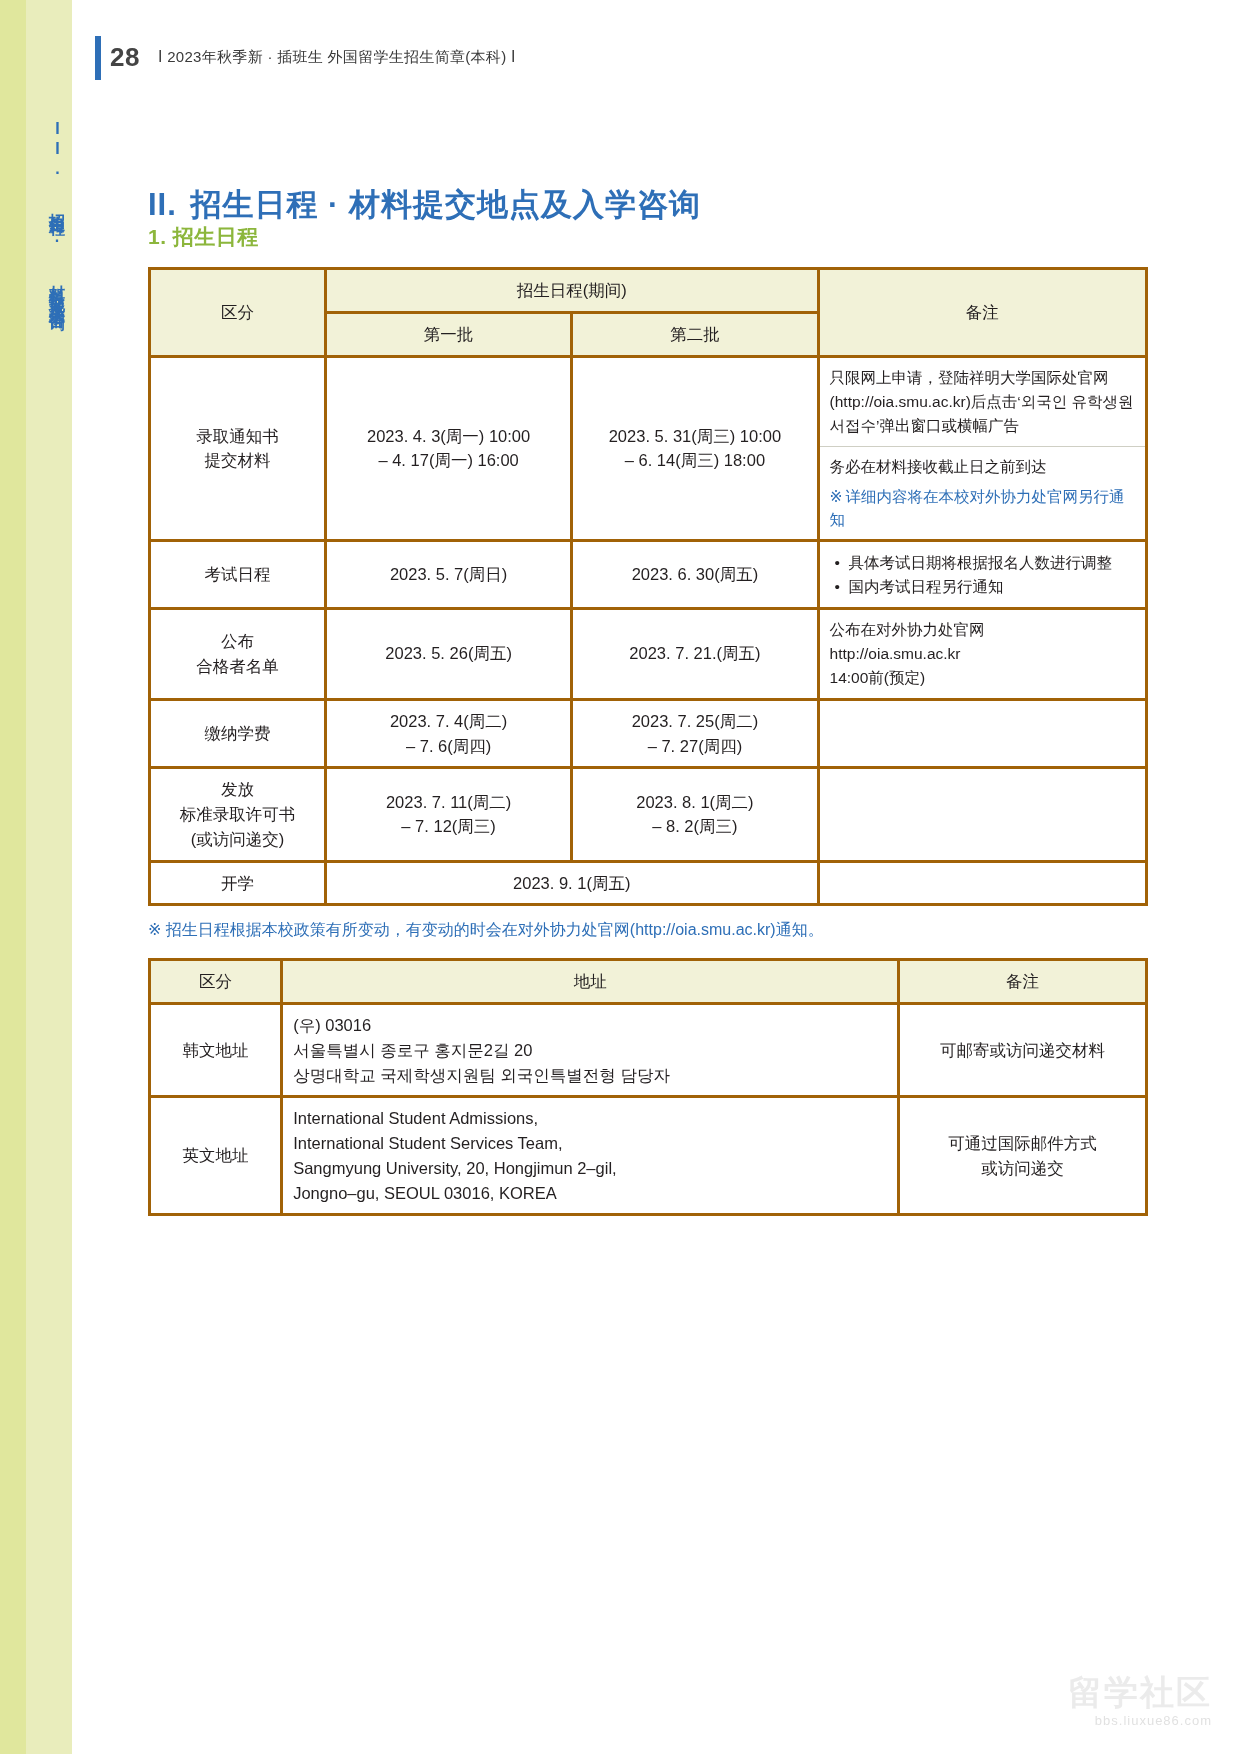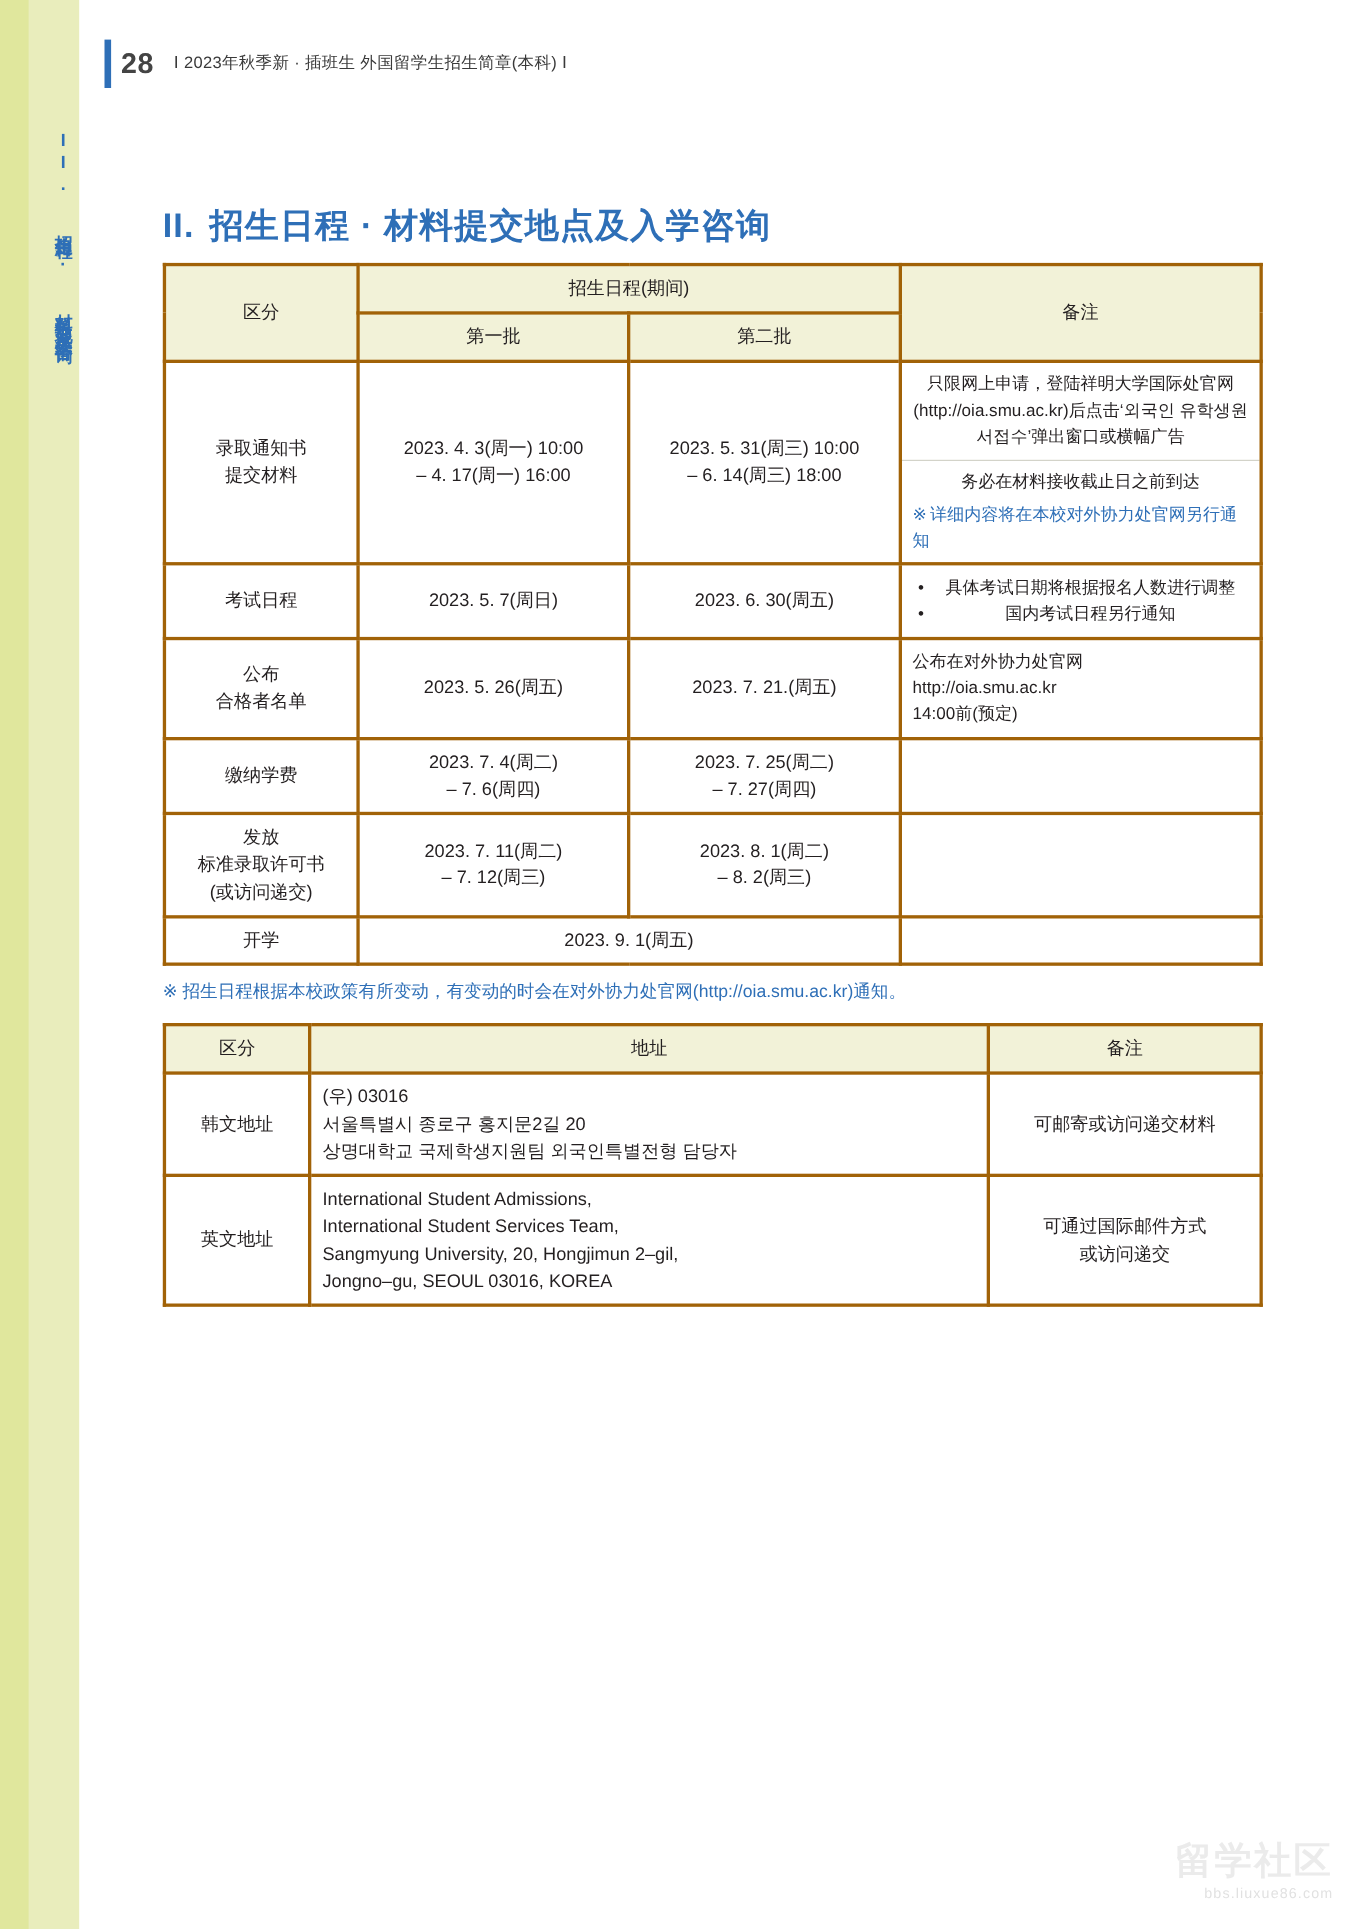--- a/index.html
+++ b/index.html
@@ -132,21 +132,20 @@
   .note-blue {
     color: #2e6fb7;
     font-size: 15.5px;
     line-height: 1.5;
   }
   .note-blue .mark { margin-right: 3px; }
 
   .cellnote {
     font-size: 15.5px;
     line-height: 1.55;
-    text-align: center;
   }
   ul.bullets {
     margin: 1px;
     padding-left: 16px;
     list-style: none;
   }
   ul.bullets li {
     position: relative;
     padding-left: 2px;
     line-height: 1.5;
@@ -209,20 +208,21 @@
 <div class="page-num">28</div>
 <div class="hdr-title">Ⅰ 2023年秋季新 · 插班生 外国留学生招生简章(本科) Ⅰ</div>
 
 <div class="content">
 
   <h1 class="chapter">
     <span class="num">II.</span>
     <span>招生日程 · 材料提交地点及入学咨询</span>
   </h1>
 
+  <h2 class="section sec1">1. 招生日程</h2>
 
   <table class="schedule">
     <colgroup>
       <col style="width:150px">
       <col style="width:210px">
       <col style="width:210px">
       <col style="width:280px">
     </colgroup>
     <thead>
       <tr>

